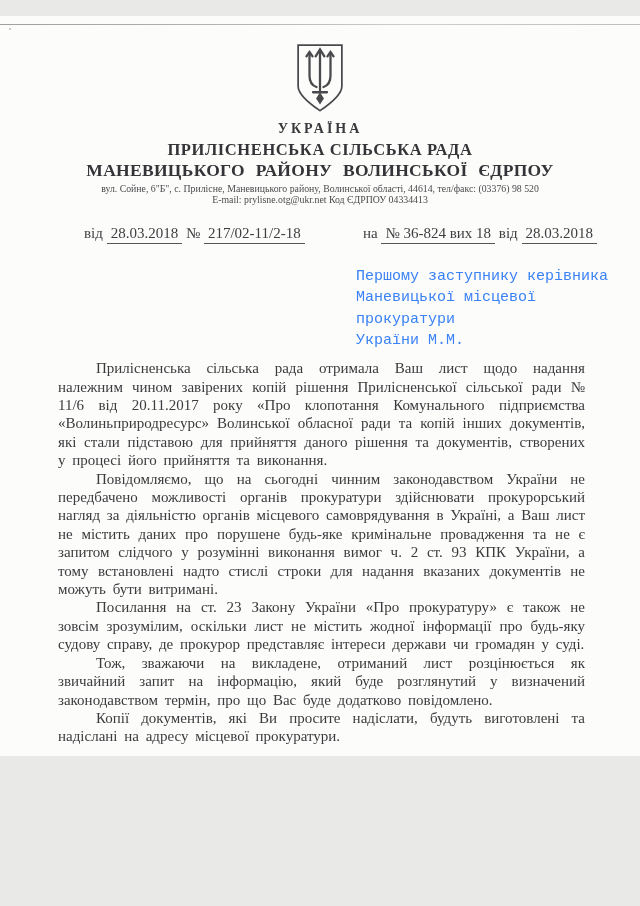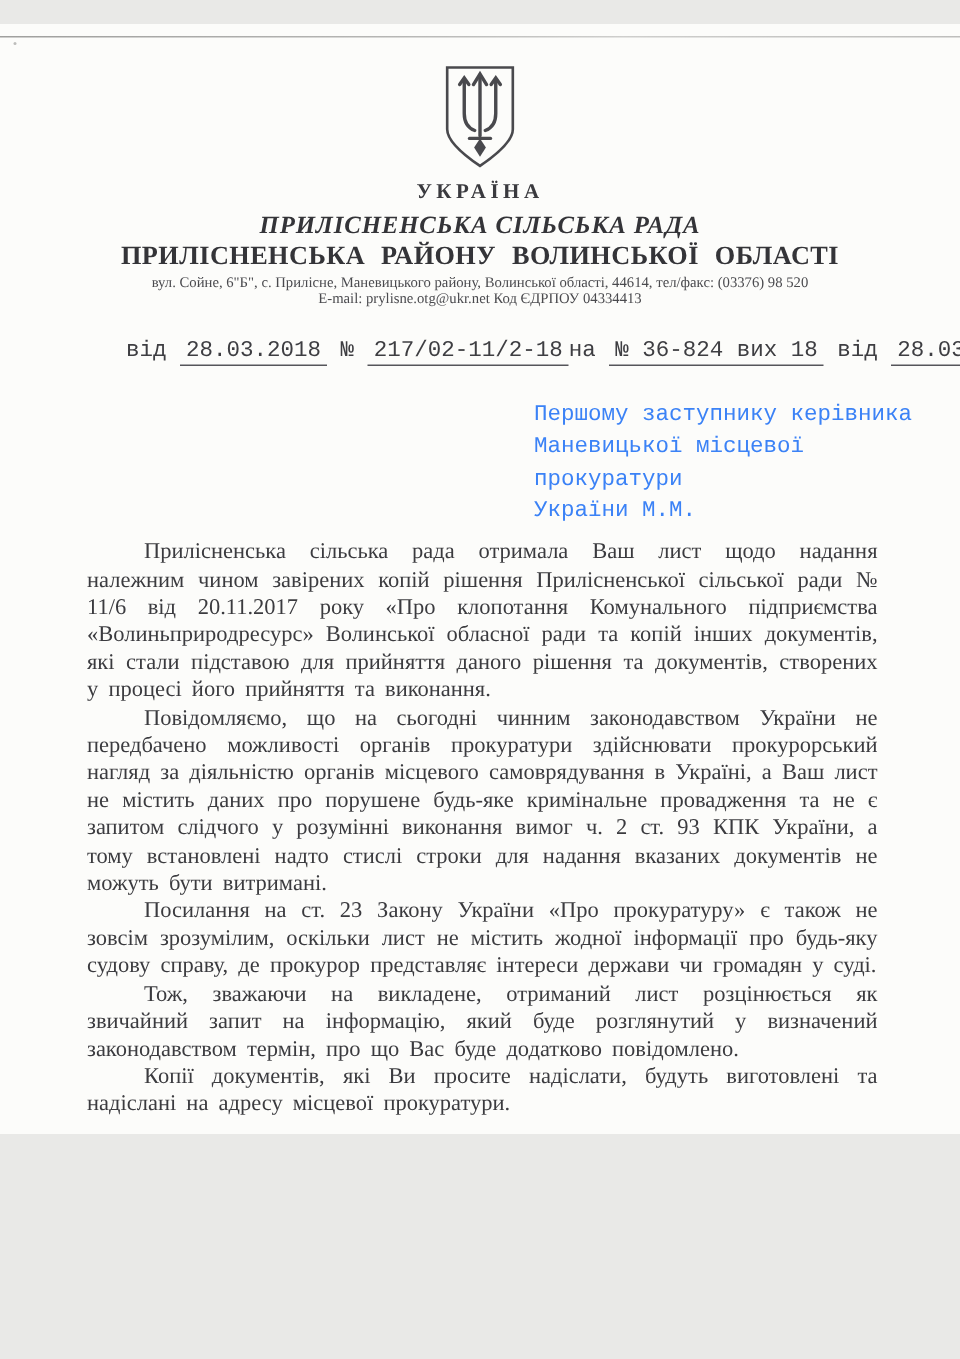--- a/index.html
+++ b/index.html
@@ -24,35 +24,35 @@
   .scan-speck { position:absolute; top:12px; left:9px; width:2px; height:2px; background:#bdbdbb; border-radius:50%; }
 
   .header { text-align:center; padding-top:26px; }
   .emblem-wrap { line-height:0; }
   .country {
     font-size:14px; font-weight:bold; letter-spacing:3px;
     color:#3a3a3e; margin-top:3px;
   }
   .org1 {
     font-size:16.5px; font-weight:bold; letter-spacing:.6px;
-    color:#343438; margin-top:3px; white-space:nowrap;font-style:italic;
+    color:#343438; margin-top:3px; white-space:nowrap;
   }
   .org2 {
     font-size:17.5px; font-weight:bold; letter-spacing:.3px; word-spacing:6px;
     color:#343438; white-space:nowrap;
   }
   .addr { font-size:9.8px; color:#4a4a4e; margin-top:2px; white-space:nowrap; }
   .mail { font-size:9.8px; color:#4a4a4e; }
 
   .refrow {
     display:flex; justify-content:space-between; align-items:baseline;
     margin:20px 43px 0 84px;
     font-size:15px; color:#3e3e42;
   }
-  .refrow .grp { white-space:nowrap;font-family:Liberation Mono, monospace; }
+  .refrow .grp { white-space:nowrap; }
   .u {
     display:inline-block;
     border-bottom:1px solid #55555a;
     padding:0 4px 1px 4px;
   }
 
   .recipient {
     margin:22px 0 0 356px;
     font-size:15px; line-height:1.42; color:#3b82f6;font-family:Liberation Mono, monospace;
   }
@@ -90,21 +90,21 @@
           <path d="M44 12 V38 Q44 48 36 51"></path>
           <path d="M16.5 16 L20 11 L23.5 16"></path>
           <path d="M40.5 16 L44 11 L47.5 16"></path>
           <path d="M24 57 H40"></path>
         </g>
         <path d="M32 57 L27.5 64 L32 71 L36.5 64 Z" fill="#49494d"></path>
       </svg>
     </div>
     <div class="country">УКРАЇНА</div>
     <div class="org1">ПРИЛІСНЕНСЬКА СІЛЬСЬКА РАДА</div>
-    <div class="org2">ПРИЛІСНЕНСЬКА РАЙОНУ ВОЛИНСЬКОЇ ОБЛАСТІ</div>
+    <div class="org2">МАНЕВИЦЬКОГО РАЙОНУ ВОЛИНСЬКОЇ ЄДРПОУ</div>
     <div class="addr">вул. Сойне, 6"Б", с. Прилісне, Маневицького району, Волинської області, 44614, тел/факс: (03376) 98 520</div>
     <div class="mail">E-mail: prylisne.otg@ukr.net Код ЄДРПОУ 04334413</div>
   </div>
 
   <div class="refrow">
     <span class="grp">
       <span>від</span>
       <span class="u">28.03.2018</span>
       <span>№</span>
       <span class="u">217/02-11/2-18</span>

